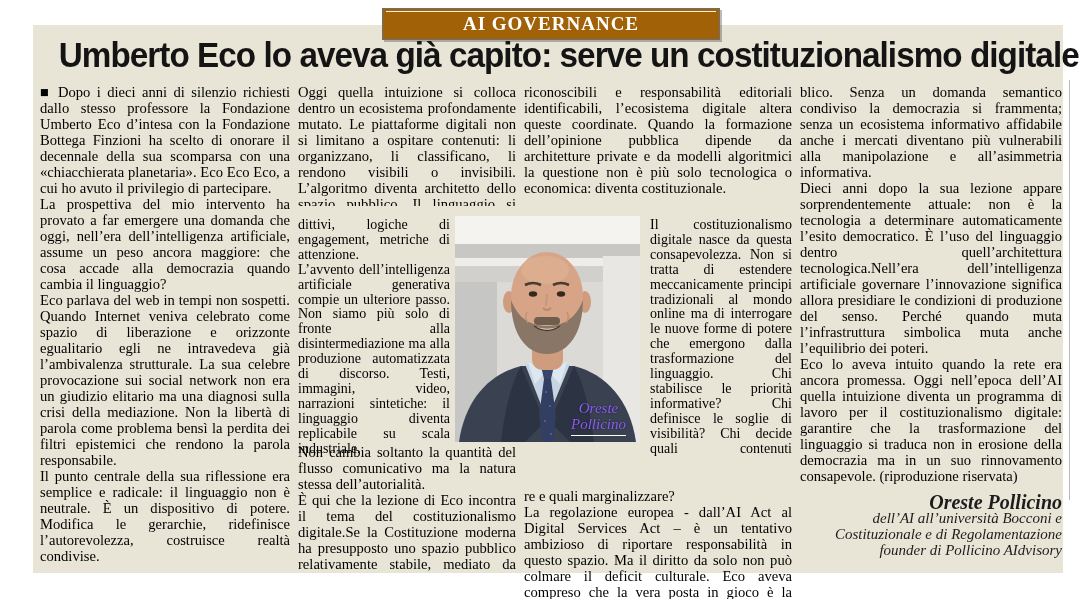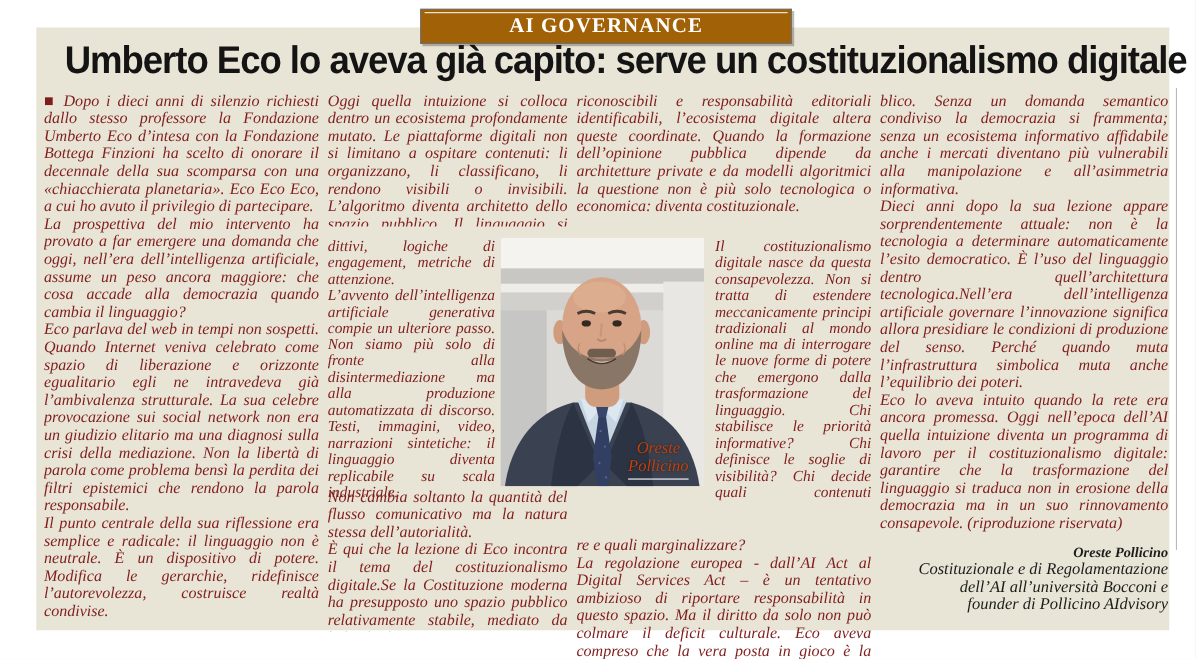--- a/index.html
+++ b/index.html
@@ -32,45 +32,45 @@
   }
   .headline{
     position:absolute;left:33px;top:37px;width:1030px;text-align:center;
     font-family:"Liberation Sans", sans-serif;font-weight:bold;
     font-size:35px;line-height:36px;color:#141414;letter-spacing:-1px;
     transform:scaleX(.95);transform-origin:center;
     white-space:nowrap;
   }
   .tb{
     position:absolute;font-size:14.6px;line-height:16px;
-    text-align:justify;color:#7f1d1d;overflow:hidden;font-style:italic;
+    text-align:justify;color:#000000;overflow:hidden;
   }
   .tb p{margin:0;}
   .tb.narrow{font-size:14px;line-height:14.9px;margin-top:12px;}
   .col1{left:40px;top:84px;width:250px;height:482px;}
   .col2-top{left:298px;top:84px;width:218px;height:122px;}
   .col2-beside{left:298px;top:206px;width:152px;height:238px;}
   .col2-below{left:298px;top:444px;width:218px;height:130px;}
   .col3-top{left:524px;top:84px;width:268px;height:122px;}
   .col3-beside{left:650px;top:206px;width:142px;height:238px;}
   .col3-below{left:524px;top:444px;width:268px;height:130px;margin-top:44px;}
   .col4{left:800px;top:84px;width:262px;height:410px;}
   .byline{
     position:absolute;left:800px;top:494px;width:262px;
     text-align:right;color:#1c1c1c;font-style:italic;
     font-size:15px;line-height:16px;
   }
-  .byline-name{font-weight:bold;font-size:13px;}
+  .byline-name{font-weight:bold;font-size:20px;}
   .photo{
     position:absolute;left:455px;top:216px;width:185px;height:226px;
   }
   .photo svg{display:block;}
   .photo-caption{
     position:absolute;right:14px;bottom:6px;
-    color:#c2410c;font-style:italic;font-size:15px;line-height:16px;
+    color:#8b5cf6;font-style:italic;font-size:15px;line-height:16px;
     text-align:center;border-bottom:1.5px solid #ffffff;padding-bottom:3px;
     text-shadow:0 0 2px rgba(0,0,0,.55);
   }
 </style>
 </head>
 <body>
 
 <div class="paper"></div>
 <div class="clip-line"></div>
 
@@ -111,22 +111,22 @@
 </div>
 
 <div class="tb col4">
   <p>blico. Senza un domanda semantico condiviso la democrazia si frammenta; senza un ecosistema informativo affidabile anche i mercati diventano più vulnerabili alla manipolazione e all’asimmetria informativa.</p>
   <p>Dieci anni dopo la sua lezione appare sorprendentemente attuale: non è la tecnologia a determinare automaticamente l’esito democratico. È l’uso del linguaggio dentro quell’architettura tecnologica.Nell’era dell’intelligenza artificiale governare l’innovazione significa allora presidiare le condizioni di produzione del senso. Perché quando muta l’infrastruttura simbolica muta anche l’equilibrio dei poteri.</p>
   <p>Eco lo aveva intuito quando la rete era ancora promessa. Oggi nell’epoca dell’AI quella intuizione diventa un programma di lavoro per il costituzionalismo digitale: garantire che la trasformazione del linguaggio si traduca non in erosione della democrazia ma in un suo rinnovamento consapevole. (riproduzione riservata)</p>
 </div>
 
 <div class="byline">
   <div class="byline-name">Oreste Pollicino</div>
+  <div>dell’AI all’università Bocconi e</div>
   <div>Costituzionale e di Regolamentazione</div>
-  <div>dell’AI all’università Bocconi e</div>
   <div>founder di Pollicino AIdvisory</div>
 </div>
 
 <div class="photo">
   <svg viewBox="0 0 185 226" width="185" height="226" aria-hidden="true">
 
     <rect width="185" height="226" fill="#dcdad6"></rect>
     <rect width="185" height="40" fill="#f4f3f0"></rect>
     <rect y="28" width="185" height="14" fill="#c9c7c3"></rect>
     <rect y="42" width="185" height="8" fill="#eeedea"></rect>

